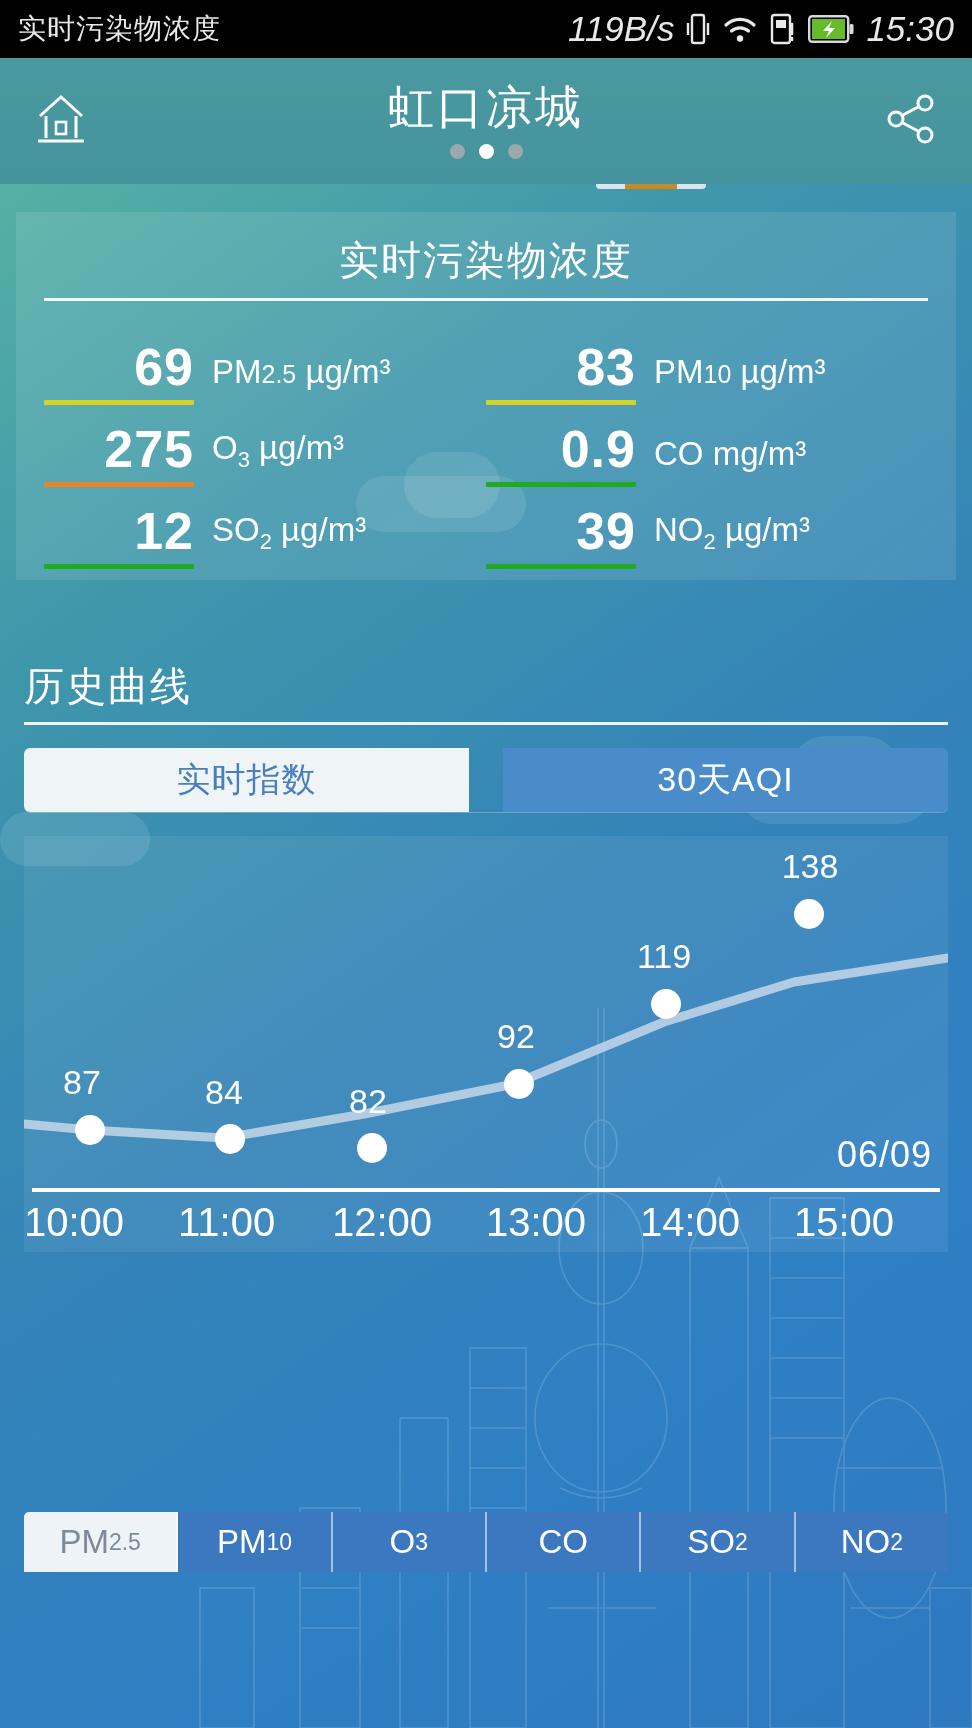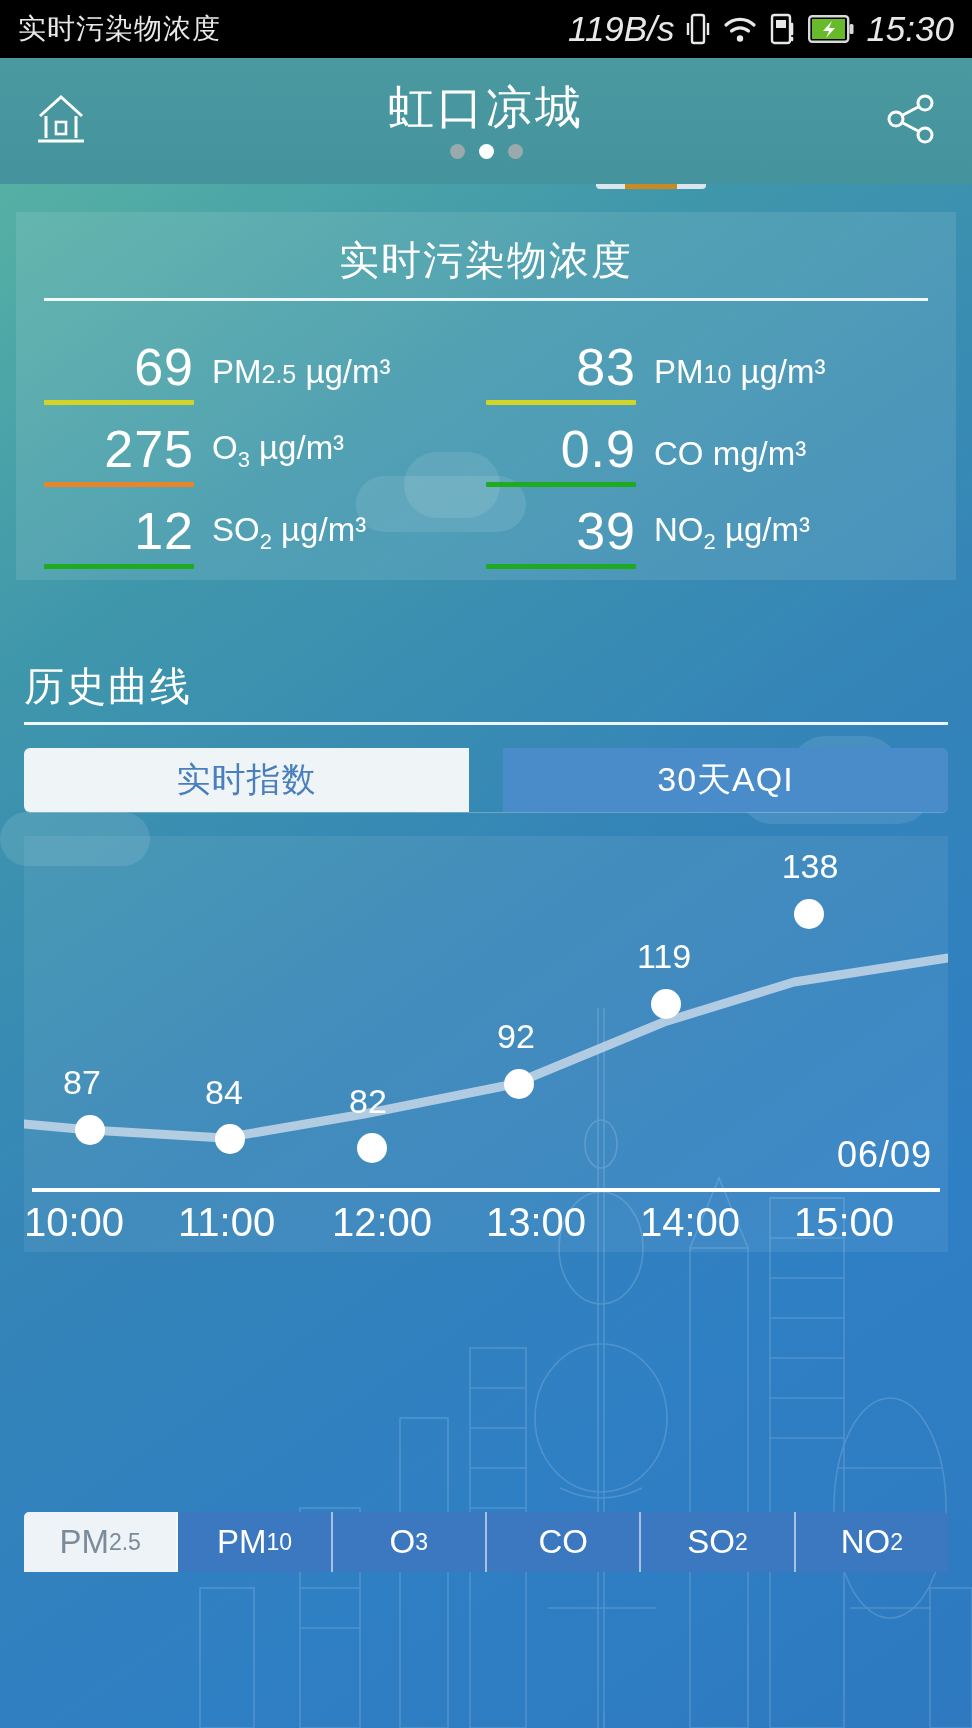--- a/index.html
+++ b/index.html
@@ -60,21 +60,21 @@
     position:absolute; top:28px; left:16px; right:16px; height:368px;
     background:rgba(255,255,255,0.10);
     padding:26px 28px 0 28px;
   }
   .card-title { color:#fff; font-size:40px; letter-spacing:2px; line-height:1.1;text-align:center; }
   .card-rule { height:3px; background:rgba(255,255,255,.92); margin-top:16px; }
   .grid { display:flex; margin-top:14px; }
   .col { width:50%; }
   .prow { display:flex; align-items:flex-end; height:82px; padding-top:4px; }
   .pnum-wrap { width:150px; text-align:right; position:relative; padding-bottom:4px; }
-  .pnum { color:#fff; font-size:52px; font-weight:400; line-height:1; letter-spacing:1px; }
+  .pnum { color:#fff; font-size:52px; font-weight:700; line-height:1; letter-spacing:1px; }
   .pbar { position:absolute; left:0; right:0; bottom:-8px; height:5px; border-radius:1px; }
   .plabel { color:#fff; font-size:33px; font-weight:400; margin-left:18px; padding-bottom:6px; white-space:nowrap;}
   .plabel sub { font-size:22px; }
   .plabel .sm { font-size:25px; }
 
   
   .section-head { position:absolute; left:24px; right:24px; }
   .section-title { color:#fff; font-size:40px; letter-spacing:2px; line-height:1.1; }
   .section-rule { height:3px; background:rgba(255,255,255,.92); margin-top:14px; }
 

